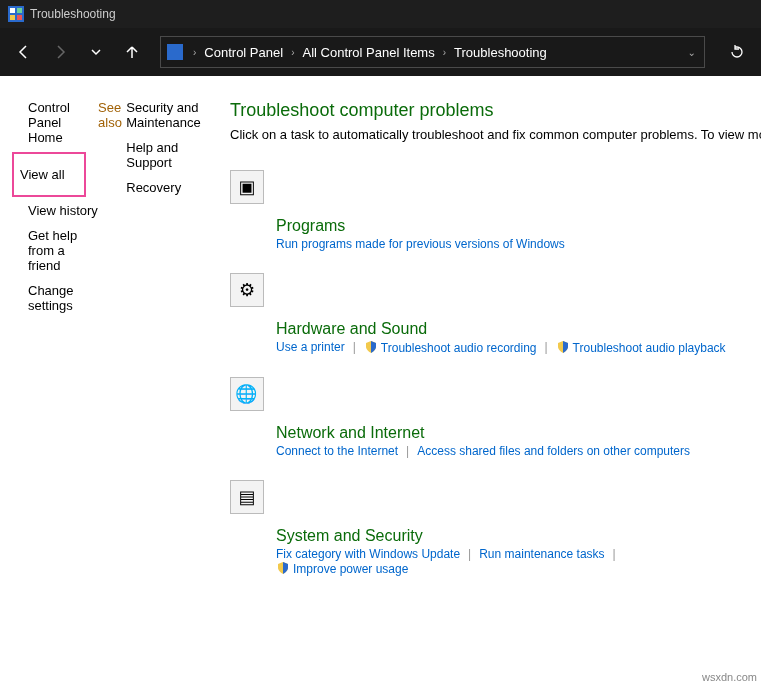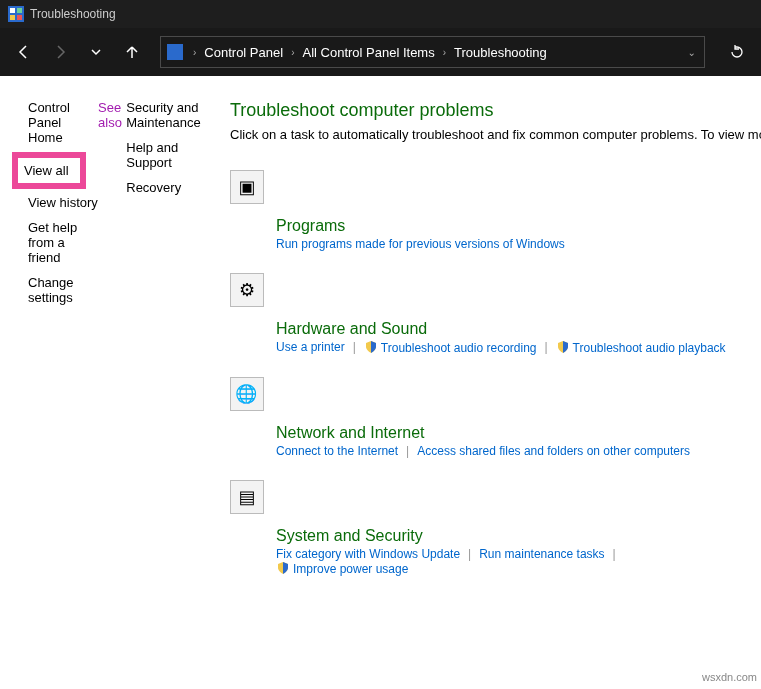--- a/index.html
+++ b/index.html
@@ -11,23 +11,23 @@
     .nav-btn.disabled { color: #666; }
     .addressbar { flex: 1; height: 32px; background: #191919; border: 1px solid #4a4a4a; margin: 0 8px; display: flex; align-items: center; padding: 0 6px; gap: 4px; color: #fff; font-size: 13px; }
     .addr-icon { width: 16px; height: 16px; background: #2a6acc; display: inline-block; margin-right: 2px; }
     .addr-sep { color: #aaa; font-size: 10px; padding: 0 4px; }
     .addr-item { color: #fff; cursor: pointer; }
     .addr-chevron { color: #aaa; font-size: 10px; padding: 0 2px 0 6px; }
     .refresh-btn { width: 32px; height: 32px; display: flex; align-items: center; justify-content: center; color: #fff; cursor: pointer; margin-left: 4px; }
     .content { display: flex; height: calc(689px - 76px); }
     .sidebar { width: 210px; padding: 24px 0 0 28px; font-size: 13px; display: flex; flex-direction: row; justify-content: flex-end; }
     .sidebar-item { margin-bottom: 10px; color: #000; cursor: pointer; }
-    .sidebar-item.selected { border: 6px solid #ec4899; padding: 5px 6px; margin-left: -16px; margin-right: 12px; margin-bottom: 6px; margin-top: -3px; font-weight: 400; }
+    .sidebar-item.selected { border: 2px solid #ec4899; padding: 13px 6px; margin-left: -16px; margin-right: 12px; margin-bottom: 6px; margin-top: -3px; font-weight: 400; }
     .sidebar-spacer { flex: 1; }
-    .see-also-head { font-size: 13px; color: #a21caf; margin-bottom: 10px; }
+    .see-also-head { font-size: 13px; color: #a16207; margin-bottom: 10px; }
     .see-also-item { font-size: 13px; color: #000; margin-bottom: 10px; cursor: pointer; }
     .main { flex: 1; padding: 24px 10px 0 20px; overflow: hidden; }
     .main-title { color: #0a6b0a; font-size: 18px; font-weight: 400; margin-bottom: 6px; }
     .main-sub { font-size: 13px; color: #000; margin-bottom: 28px; white-space: nowrap; }
     .cat { display: flex; margin-bottom: 22px; }
     .cat-icon { width: 34px; height: 34px; background: #f3f3f3; border: 1px solid #bbb; margin-right: 12px; flex-shrink: 0; display: flex; align-items: center; justify-content: center; font-size: 18px; }
     .cat-body { flex: 1; margin-top: 47px; }
     .cat-title { color: #0a6b0a; font-size: 16px; font-weight: 400; margin-bottom: 2px; cursor: pointer; }
     .cat-links { font-size: 12px; display: flex; flex-wrap: wrap; align-items: flex-start; gap: 0; }
     .link { color: #0066cc; cursor: pointer; white-space: nowrap; }

